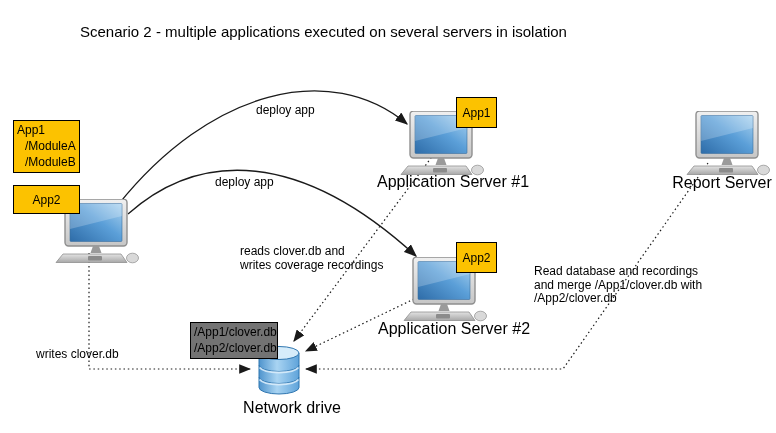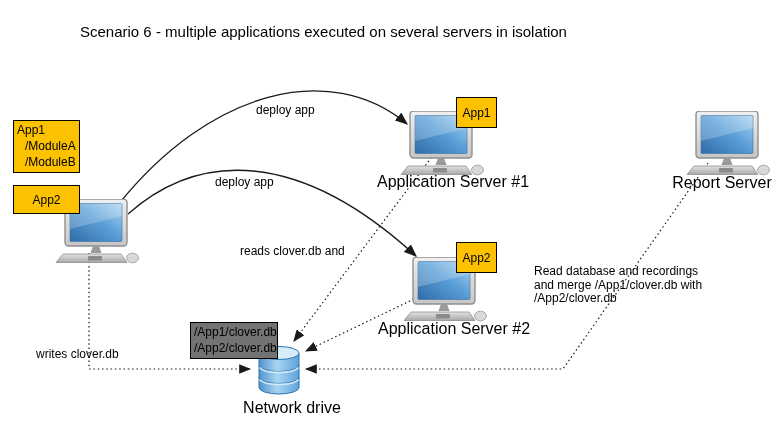--- a/index.html
+++ b/index.html
@@ -70,21 +70,21 @@
     </defs>
 
     <path d="M118,205 C210,90 330,60 407,124" fill="none" stroke="#1a1a1a" stroke-width="1.3" marker-end="url(#ah)"></path>
     <path d="M128,214 C200,150 300,150 416,256" fill="none" stroke="#1a1a1a" stroke-width="1.3" marker-end="url(#ah)"></path>
     <path d="M434,154 L294,341" fill="none" stroke="#1a1a1a" stroke-width="1.2" stroke-dasharray="1.5 2.8" marker-end="url(#ah)"></path>
     <path d="M414,299 L306,351" fill="none" stroke="#1a1a1a" stroke-width="1.2" stroke-dasharray="1.5 2.8" marker-end="url(#ah)"></path>
     <path d="M89,253 L89,369 L250,369" fill="none" stroke="#1a1a1a" stroke-width="1.2" stroke-dasharray="1.5 2.8" marker-end="url(#ah)"></path>
     <path d="M708,163 L563,369 L306,369" fill="none" stroke="#1a1a1a" stroke-width="1.2" stroke-dasharray="1.5 2.8" marker-end="url(#ah)"></path>
   </svg>
 
-  <div class="diagram-title">Scenario 6 - multiple applications executed on several servers in isolation</div>
+  <div class="diagram-title">Scenario 2 - multiple applications executed on several servers in isolation</div>
 
   <svg class="node-icon" style="left:53px;top:199px" width="86" height="65" viewBox="0 0 86 65">
     <use href="#pc"></use>
   </svg>
 
   <svg class="node-icon" style="left:398px;top:111px" width="86" height="65" viewBox="0 0 86 65">
     <use href="#pc"></use>
   </svg>
   <div class="node-label" style="left:377px;top:175px;width:120px">Application Server #1</div>
 
@@ -123,20 +123,21 @@
   <div class="tag multiline" style="left: 190px; top: 322px; width: 88px; height: 37px; background: #737373; border-color: rgb(0, 0, 0);">
     <div class="tag-line">/App1/clover.db</div>
     <div class="tag-line">/App2/clover.db</div>
   </div>
 
   <div class="edge-label" style="left:256px;top:104px">deploy app</div>
   <div class="edge-label" style="left:215px;top:176px">deploy app</div>
 
   <div class="edge-label center" style="left:240px;top:245px;width:165px">
     <div>reads clover.db and</div>
+    <div>writes coverage recordings</div>
   </div>
 
   <div class="edge-label" style="left:36px;top:348px">writes clover.db</div>
 
   <div class="edge-label center" style="left:534px;top:265px;width:180px">
     <div>Read database and recordings</div>
     <div>and merge /App1/clover.db with</div>
     <div>/App2/clover.db</div>
   </div>
 

